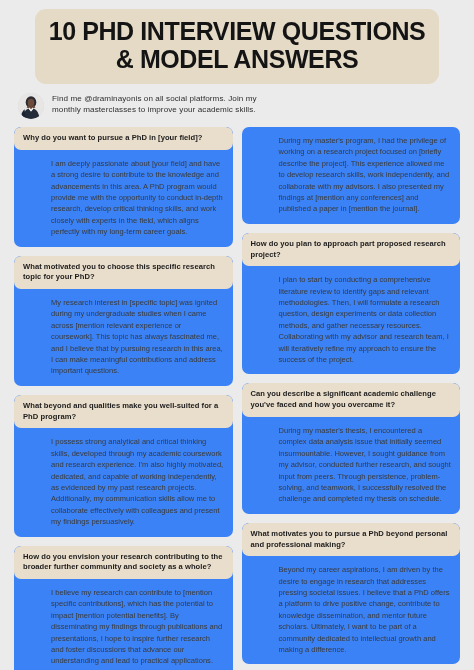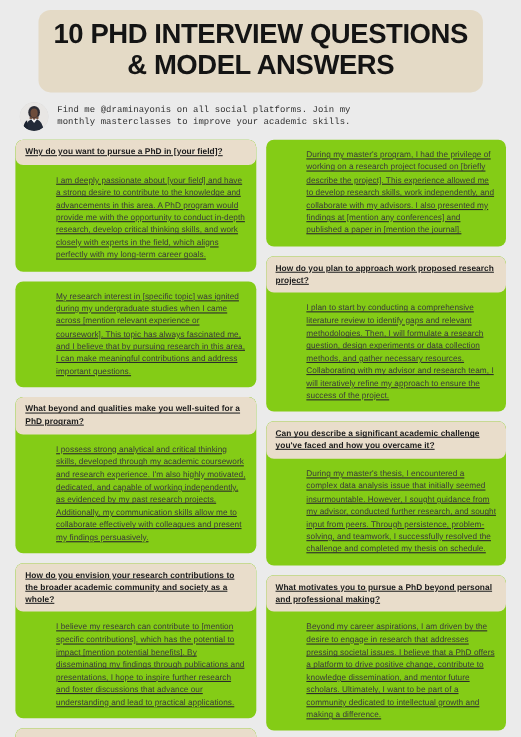--- a/index.html
+++ b/index.html
@@ -40,24 +40,23 @@
     line-height: 1.10;
     font-weight: 700;
     letter-spacing: -0.4px;
     color: #141414;
     white-space: nowrap;
   }
 
   
   .byline {
     display: flex;
-    align-items: center;
+    align-items: flex-start;
     gap: 8px;
     margin: 9px 0 8px 4px;
-    font-family: Liberation Mono, monospace;
   }
   .avatar {
     width: 26px;
     height: 26px;
     border-radius: 50%;
     flex: 0 0 26px;
     background: #d9d9d9;
     overflow: hidden;
     position: relative;
   }
@@ -77,24 +76,23 @@
   .col {
     flex: 1 1 0;
     min-width: 0;
     display: flex;
     flex-direction: column;
     gap: 9px;
   }
 
   
   .card {
-    background: #84cc16;
+    background: #3b82f6;
     border-radius: 7px;
     overflow: hidden;
-    text-decoration: underline;
   }
   .card-head {
     background: #e9ddcb;
     border-radius: 7px;
     padding: 6px 8px 6px 9px;
   }
   .card-q {
     font-size: 7.6px;
     line-height: 1.42;
     font-weight: 700;
@@ -152,35 +150,38 @@
     <div class="col">
       <div class="card">
         <div class="card-head">
           <div class="card-q">Why do you want to pursue a PhD in [your field]?</div>
         </div>
         <div class="card-body">
           <div class="card-a">I am deeply passionate about [your field] and have a strong desire to contribute to the knowledge and advancements in this area. A PhD program would provide me with the opportunity to conduct in-depth research, develop critical thinking skills, and work closely with experts in the field, which aligns perfectly with my long-term career goals.</div>
         </div>
       </div>
       <div class="card">
+        <div class="card-head">
+          <div class="card-q">What motivated you to choose this specific research topic for your PhD?</div>
+        </div>
         <div class="card-body">
           <div class="card-a">My research interest in [specific topic] was ignited during my undergraduate studies when I came across [mention relevant experience or coursework]. This topic has always fascinated me, and I believe that by pursuing research in this area, I can make meaningful contributions and address important questions.</div>
         </div>
       </div>
       <div class="card">
         <div class="card-head">
           <div class="card-q">What beyond and qualities make you well-suited for a PhD program?</div>
         </div>
         <div class="card-body">
           <div class="card-a">I possess strong analytical and critical thinking skills, developed through my academic coursework and research experience. I'm also highly motivated, dedicated, and capable of working independently, as evidenced by my past research projects. Additionally, my communication skills allow me to collaborate effectively with colleagues and present my findings persuasively.</div>
         </div>
       </div>
       <div class="card">
         <div class="card-head">
-          <div class="card-q">How do you envision your research contributions to the broader academic community and society as a whole?</div>
+          <div class="card-q">How do you envision your research contributing to the broader further community and society as a whole?</div>
         </div>
         <div class="card-body">
           <div class="card-a">I believe my research can contribute to [mention specific contributions], which has the potential to impact [mention potential benefits]. By disseminating my findings through publications and presentations, I hope to inspire further research and foster discussions that advance our understanding and lead to practical applications.</div>
         </div>
       </div>
       <div class="card">
         <div class="card-head">
           <div class="card-q">Can you discuss any specific research methodologies or techniques you're proficient in or eager to learn?</div>
         </div>
 
@@ -188,21 +189,21 @@
     </div>
 
     <div class="col">
       <div class="card">
         <div class="card-body">
           <div class="card-a">During my master's program, I had the privilege of working on a research project focused on [briefly describe the project]. This experience allowed me to develop research skills, work independently, and collaborate with my advisors. I also presented my findings at [mention any conferences] and published a paper in [mention the journal].</div>
         </div>
       </div>
       <div class="card">
         <div class="card-head">
-          <div class="card-q">How do you plan to approach work proposed research project?</div>
+          <div class="card-q">How do you plan to approach part proposed research project?</div>
         </div>
         <div class="card-body">
           <div class="card-a">I plan to start by conducting a comprehensive literature review to identify gaps and relevant methodologies. Then, I will formulate a research question, design experiments or data collection methods, and gather necessary resources. Collaborating with my advisor and research team, I will iteratively refine my approach to ensure the success of the project.</div>
         </div>
       </div>
       <div class="card">
         <div class="card-head">
           <div class="card-q">Can you describe a significant academic challenge you've faced and how you overcame it?</div>
         </div>
         <div class="card-body">

